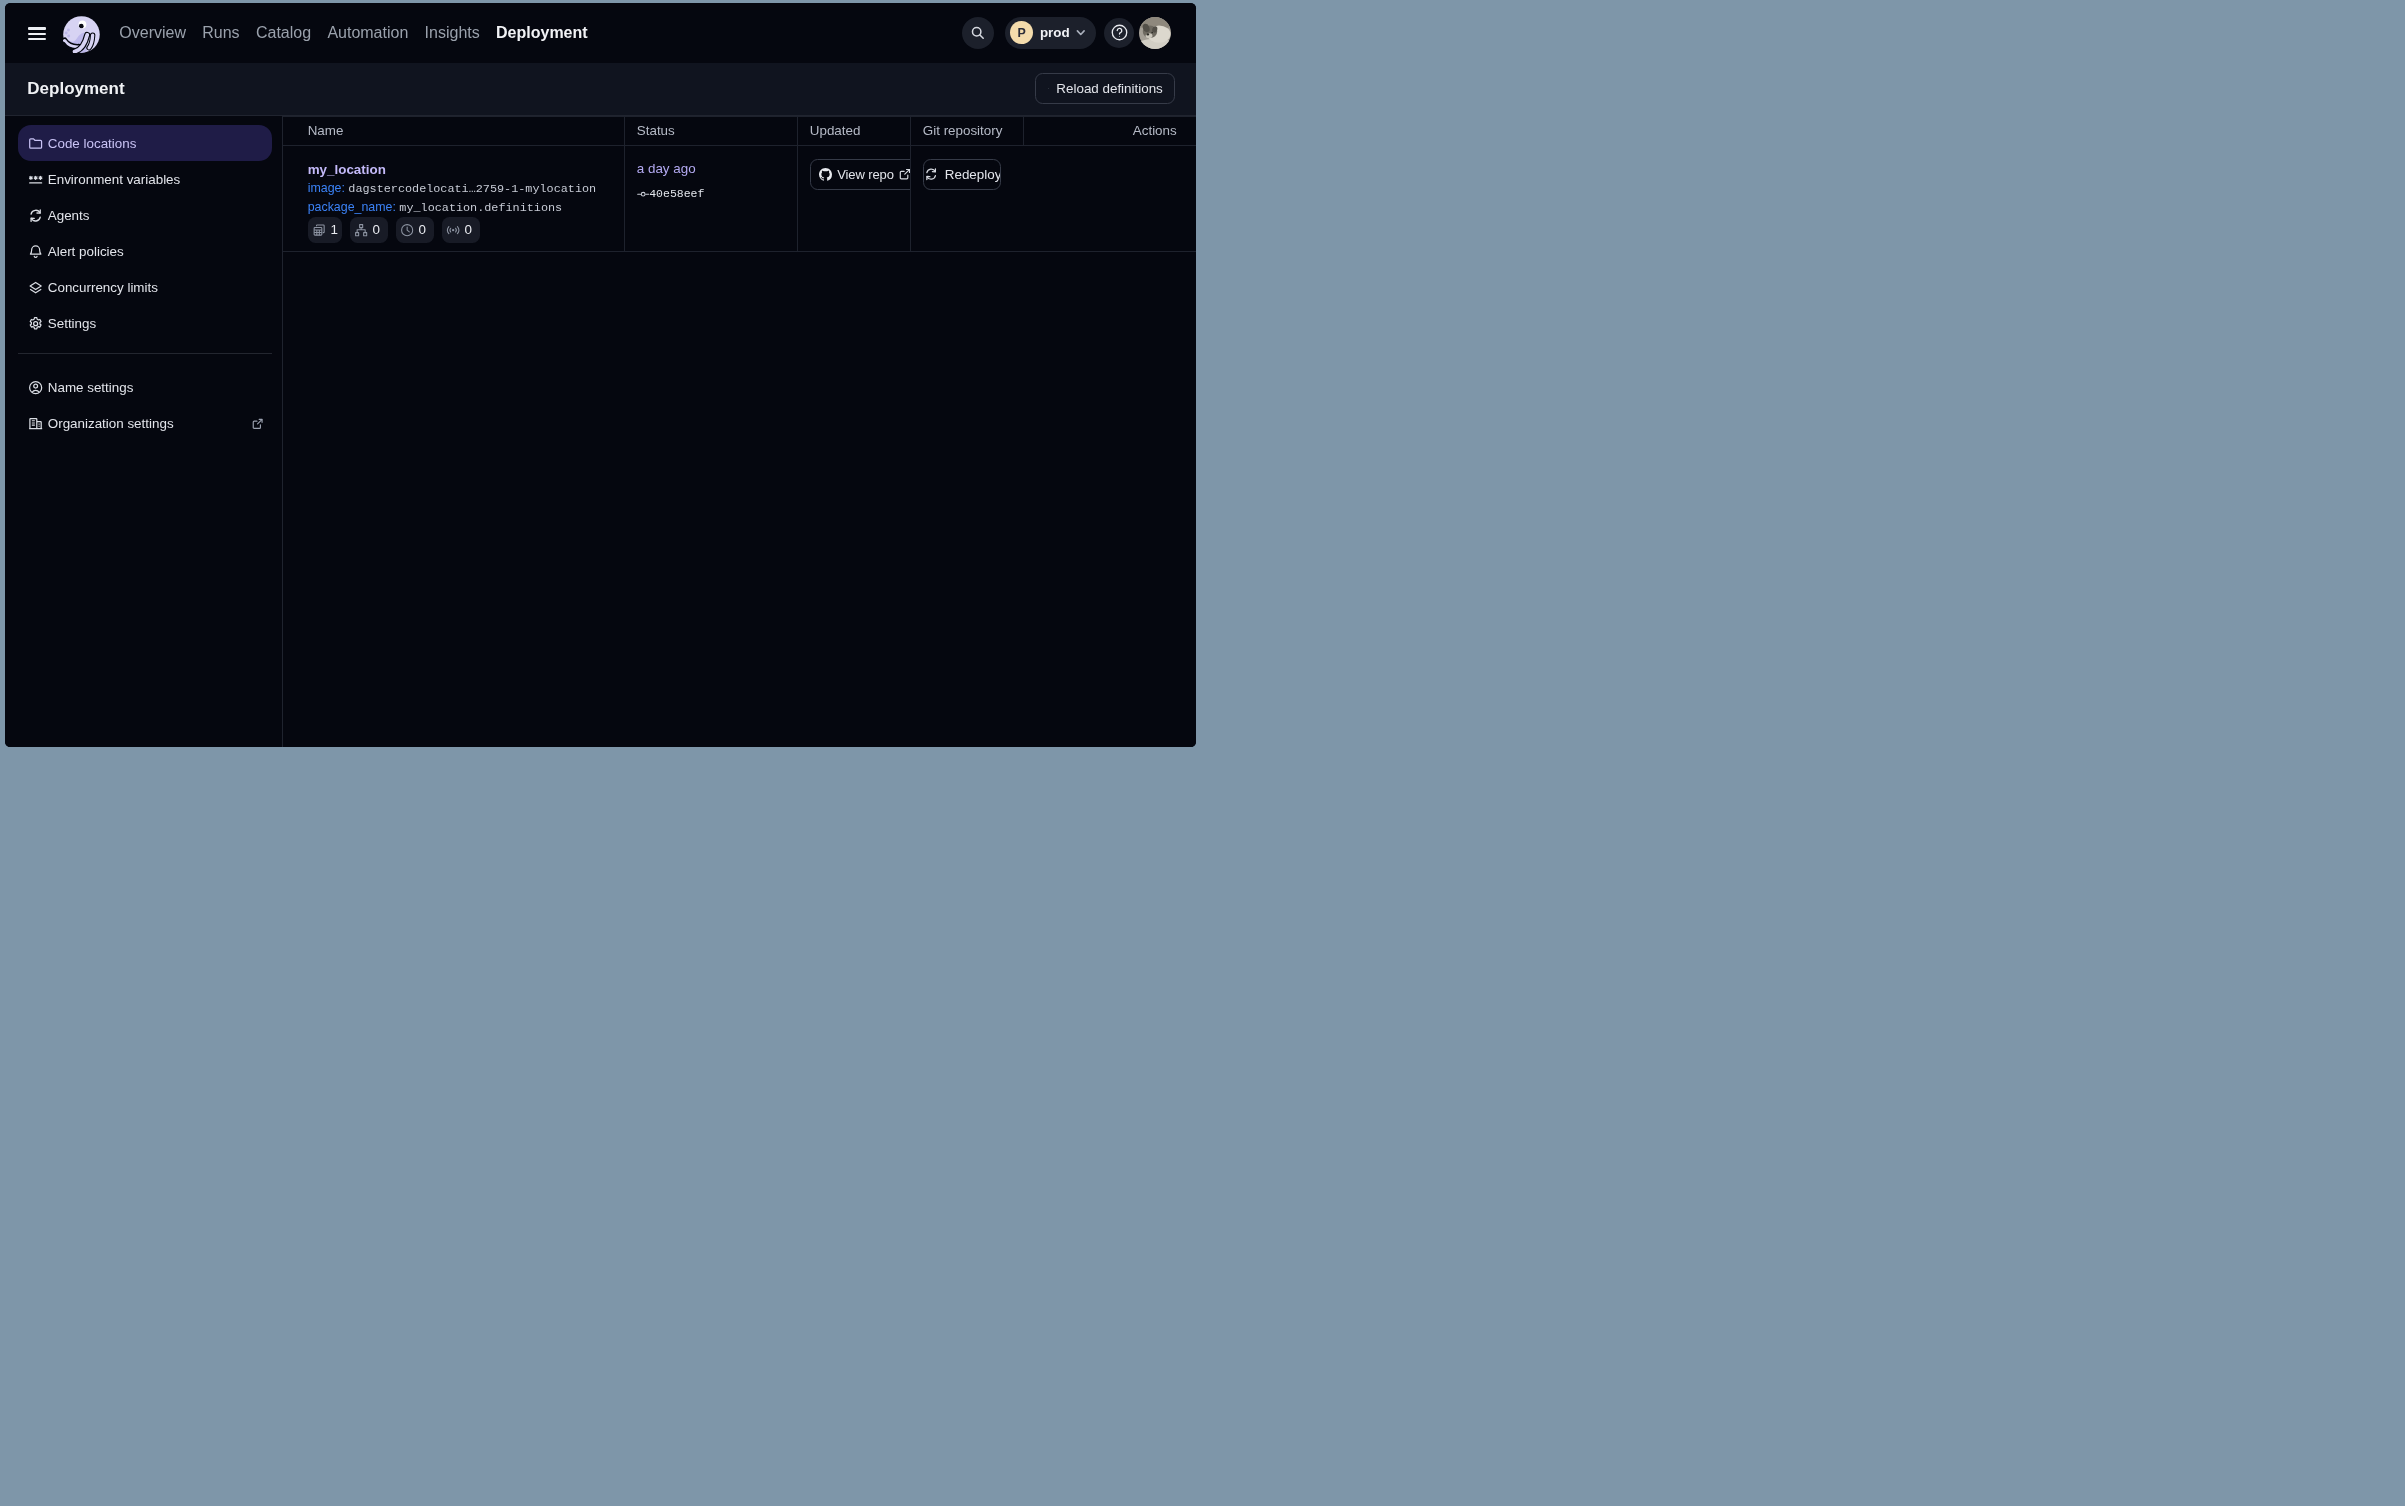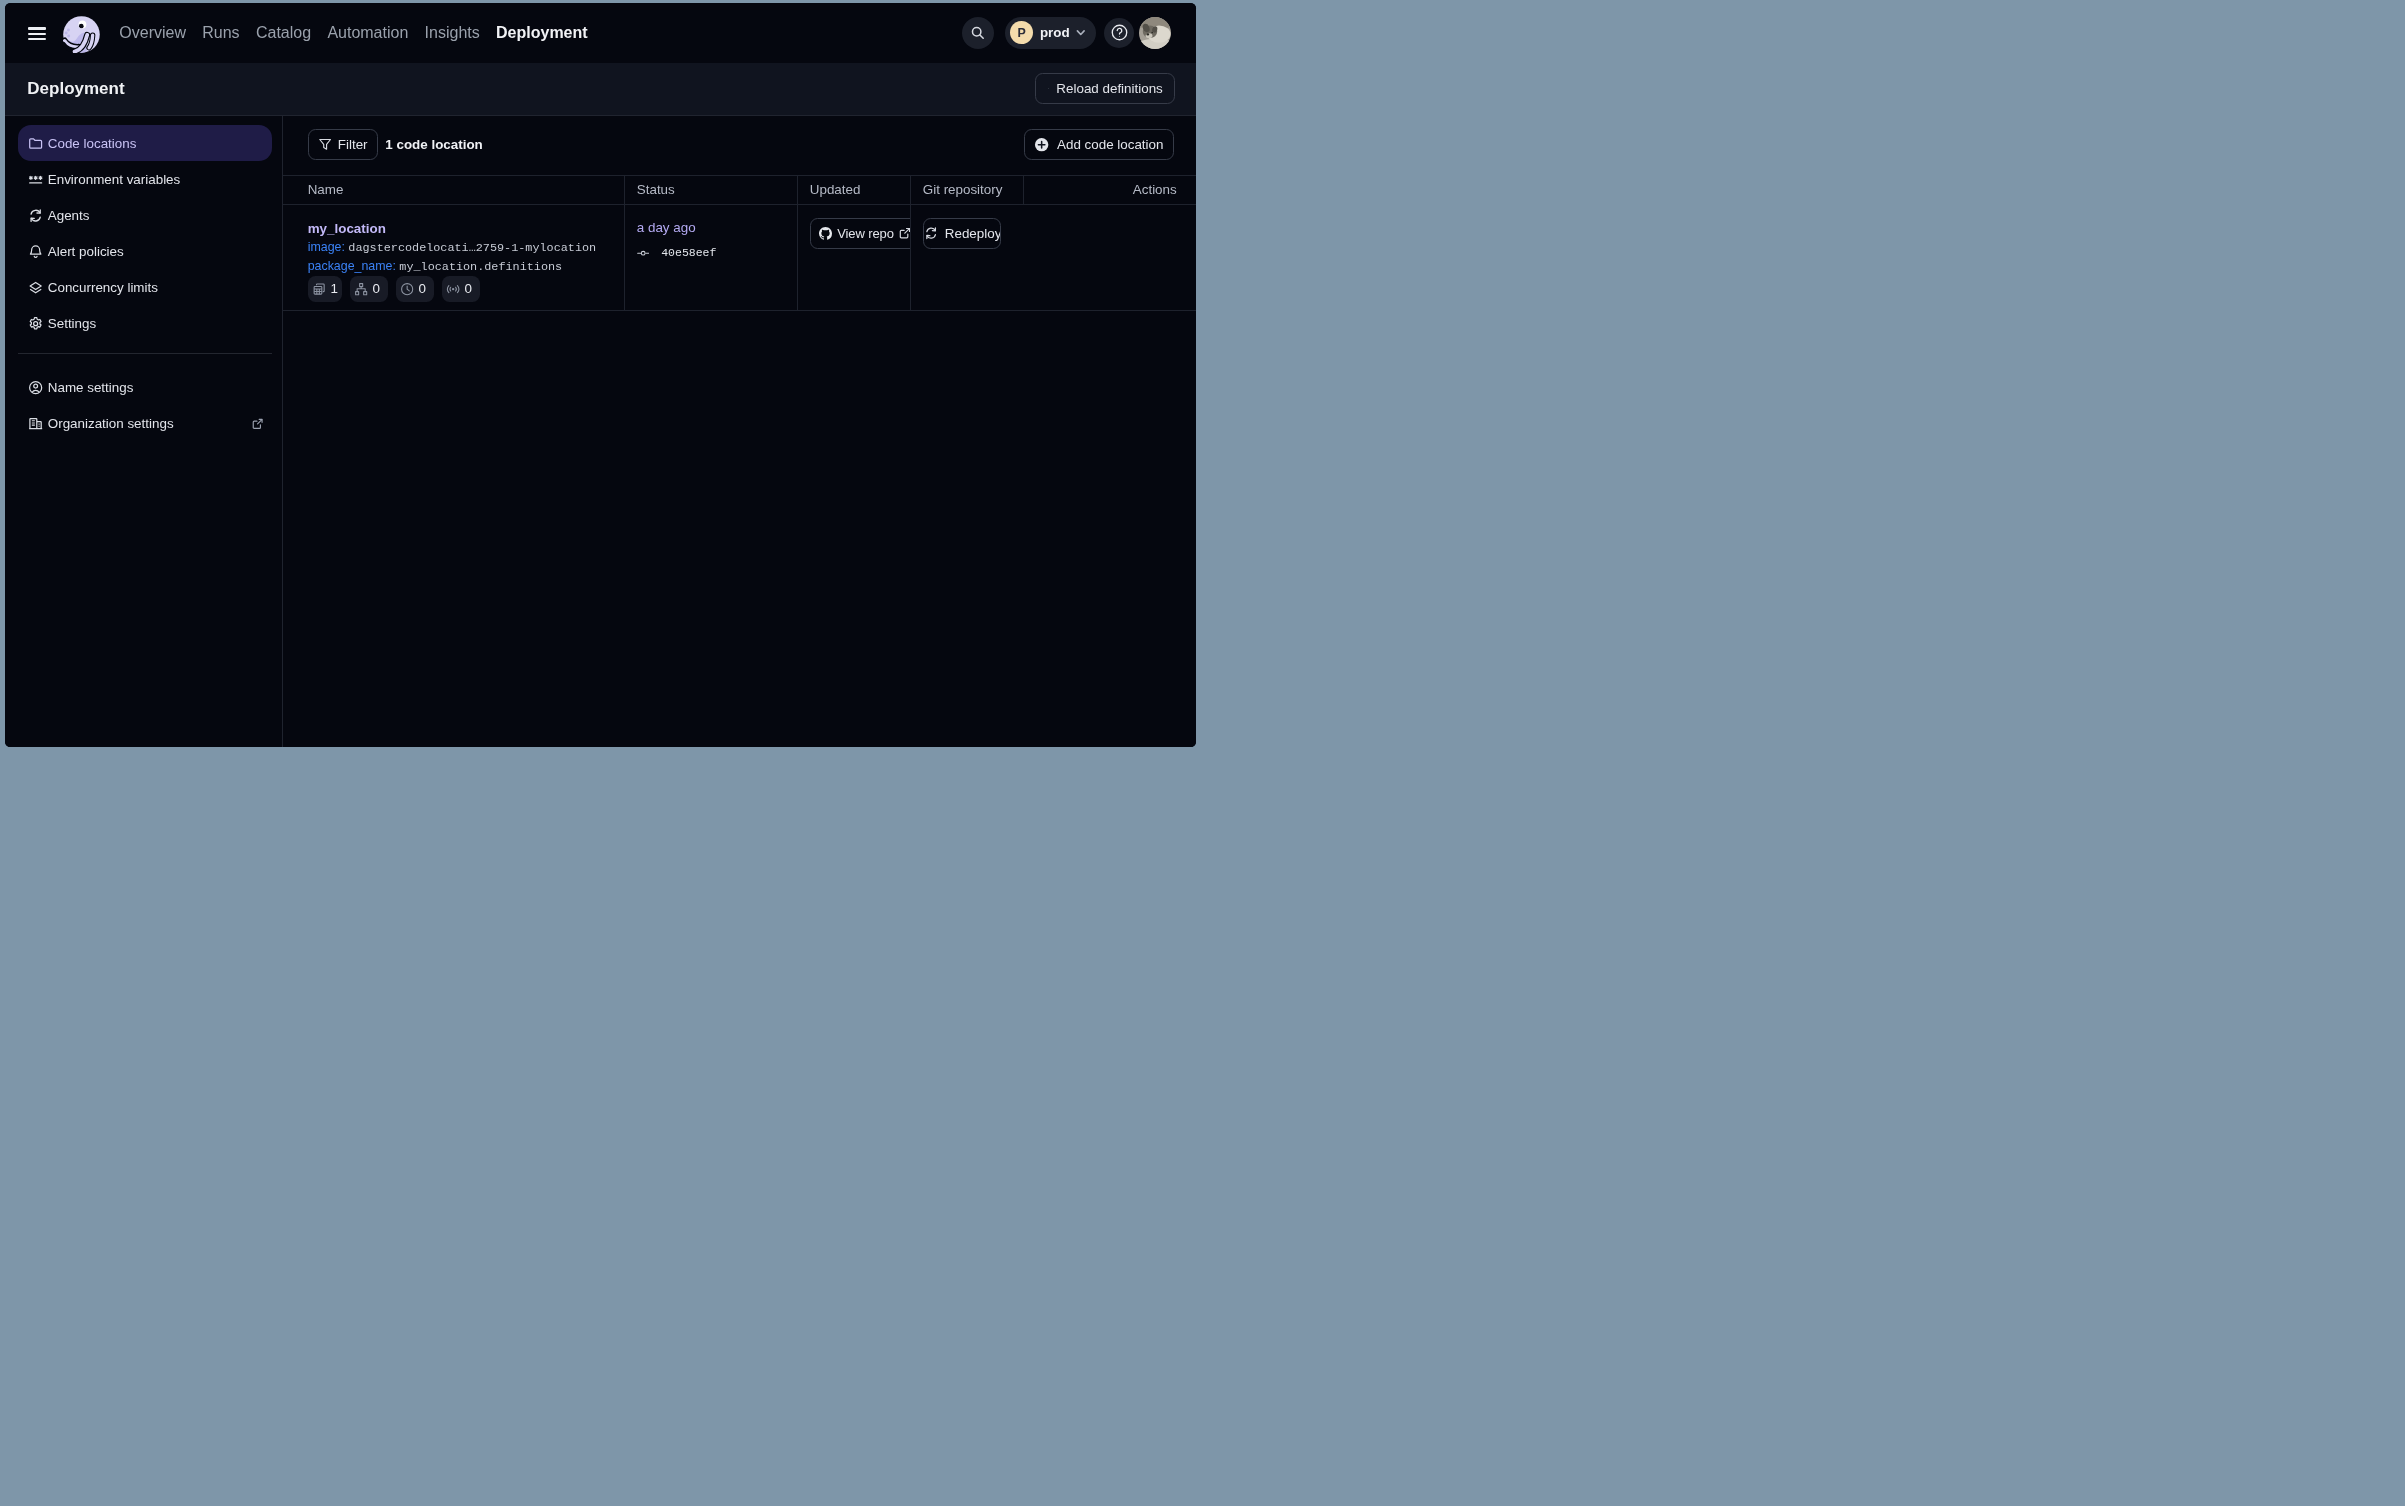--- a/index.html
+++ b/index.html
@@ -78,21 +78,21 @@
   .kv .v { font-family:"Liberation Mono","DejaVu Sans Mono",monospace; font-size:11.8px; color:#C7CBD5; }
   .chips { display:flex; gap:8px; margin-top:0; }
   .chip { height:26px; border-radius:7.6px; background:#181B26; display:flex; align-items:center; width:38px; padding-left:4.3px; gap:4.3px; }
   .chip:first-child { width:34px; }
   .chip .c-icon { width:14.3px; height:14.3px; color:#8D94A2; flex:none; }
   .chip .c-num { font-size:13.4px; color:#E9EBF0; }
   .status-badge { margin-top:-1.9px; height:23.4px; border-radius:7.6px; background:#1B2A25; display:inline-flex; align-items:center; gap:5.3px; padding:0 6.2px; }
   .status-badge .g-icon { width:14px; height:14px; color:#56C584; }
   .status-badge .g-label { font-size:12.4px; letter-spacing:-0.2px; color:#CFEEDC; }
   .updated-rel { font-size:13.4px; color:#B4AAF2; line-height:19px; margin-top:-1.4px; }
-  .commit-line { display:flex; align-items:center; gap:12px; margin-top:9.6px; height:13.4px; }
+  .commit-line { display:flex; align-items:center; gap:0; margin-top:9.6px; height:13.4px; }
   .commit-line .cm-icon { width:12.4px; height:12.4px; color:#C9CDD6; flex:none; }
   .commit-line .cm-text { font-family:"Liberation Mono","DejaVu Sans Mono",monospace; font-size:11.5px; color:#E2E5EB; }
   .gitcell { overflow:hidden; padding-right:0 !important; }
   .viewrepo-btn { margin-top:-1.4px; width:115px; flex:none; gap:4.8px; justify-content:flex-start; padding:0 8.6px; font-size:13px; letter-spacing:-0.1px; }
   .viewrepo-btn .gh { width:13px; height:13px; flex:none; }
   .viewrepo-btn .ext { width:12px; height:12px; flex:none; color:#D4D7DE; }
   .actions-cell { display:flex; justify-content:flex-end; padding-right:22.5px !important; }
   .split-btn { margin-top:-1.4px; display:flex; height:31px; border:1px solid #363B48; border-radius:7.6px; overflow:hidden; }
   .split-main { width:93px; display:flex; align-items:center; justify-content:center; gap:6.7px; background:none; border:none; color:#E3E5EB; font-size:13.4px; font-family:inherit; cursor:pointer; }
   .split-main .r-icon { width:14.3px; height:14.3px; }
@@ -275,36 +275,20 @@
         <span>Organization settings</span>
         <svg class="ext icon" viewBox="0 0 12 12" fill="none" stroke="currentColor" stroke-width="1.2" stroke-linecap="round" stroke-linejoin="round">
           <path d="M 10.5 4.5 V 1.5 H 7.5"></path>
           <path d="M 10.3 1.7 L 5.8 6.2"></path>
           <path d="M 8.8 7 v 2.8 q 0 1 -1 1 H 2.3 q -1 0 -1 -1 V 4.3 q 0 -1 1 -1 h 2.9"></path>
         </svg>
       </div>
     </aside>
 
     <section class="content">
-      <div class="toolbar">
-        <button class="btn filter-btn">
-          <svg class="icon" width="14.3" height="14.3" viewBox="0 0 16 16" fill="none" stroke="#D6D9E0" stroke-width="1.3" stroke-linejoin="round">
-            <path d="M 2 2.8 H 14 L 9.6 8.2 V 13.6 L 6.4 11.8 V 8.2 Z"></path>
-          </svg>
-          <span>Filter</span>
-        </button>
-        <span class="count-text">1 code location</span>
-        <button class="btn add-btn">
-          <svg class="icon" width="15.3" height="15.3" viewBox="0 0 16 16">
-            <circle cx="8" cy="8" r="7" fill="#E3E5EB"></circle>
-            <path d="M 8 4.6 V 11.4 M 4.6 8 H 11.4" stroke="#10141F" stroke-width="1.6" stroke-linecap="round"></path>
-          </svg>
-          <span>Add code location</span>
-        </button>
-      </div>
 
       <div class="loctable">
         <div class="trow thead">
           <div class="tcell">Name</div>
           <div class="tcell">Status</div>
           <div class="tcell">Updated</div>
           <div class="tcell">Git repository</div>
           <div class="tcell right">Actions</div>
         </div>
 

